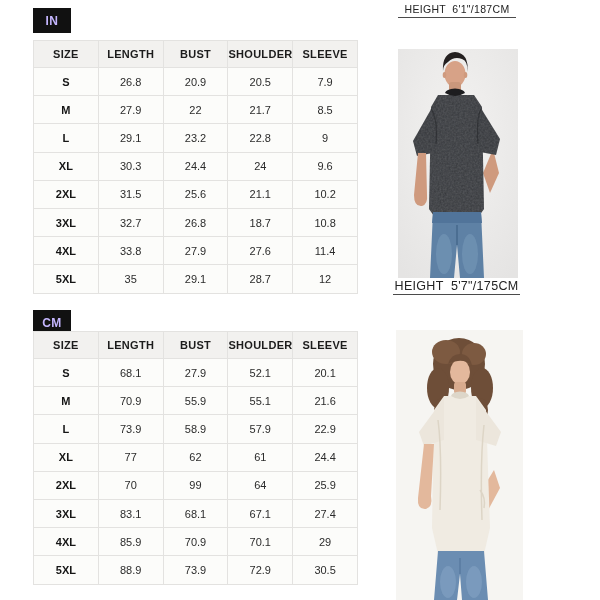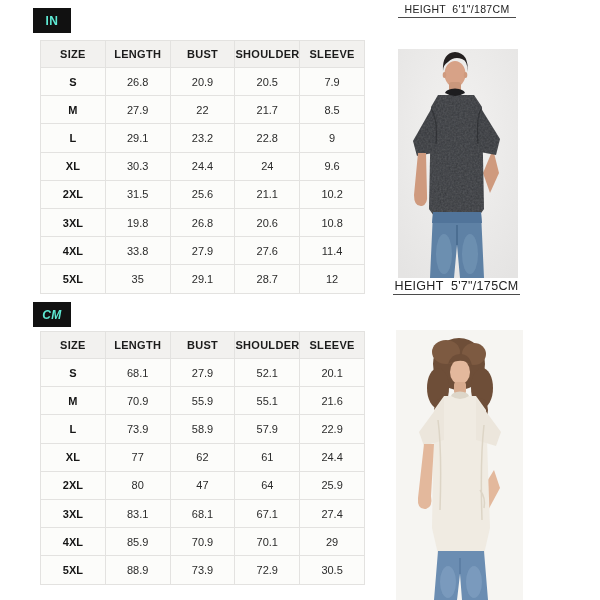--- a/index.html
+++ b/index.html
@@ -6,30 +6,30 @@
   body{
     width:600px;height:600px;position:relative;overflow:hidden;
     background:#ffffff;
     font-family:"Liberation Sans", sans-serif;
     -webkit-font-smoothing:antialiased;
   }
   .abs{position:absolute;}
 
   
   .unit-badge{
-    left:33px;width:38px;height:25px;background:#111111;color:#5eead4;
+    left:33px;width:38px;height:25px;background:#111111;color:#c4b5fd;
     display:flex;align-items:center;justify-content:center;
     font-size:12px;font-weight:bold;letter-spacing:.5px;
   }
   #badge-in{top:8px;}
-  #badge-cm{top:302px;font-style:italic;}
+  #badge-cm{top:310px;}
 
   
   table.size-table{
-    left:40px;width:325px;border-collapse:collapse;table-layout:fixed;
+    left:33px;width:325px;border-collapse:collapse;table-layout:fixed;
     font-size:11px;color:#2b2b2b;
   }
   #table-in{top:40px;}
   #table-cm{top:331px;}
   .size-table th,.size-table td{
     border:1px solid #e3e2e0;text-align:center;vertical-align:middle;
     padding:0;
   }
   .size-table th{
     background:#f2f1ef;height:26px;font-weight:bold;color:#1c1c1c;
@@ -99,23 +99,23 @@
       </tr>
       <tr>
         <td class="size-col">2XL</td>
         <td class="num-col">31.5</td>
         <td class="num-col">25.6</td>
         <td class="num-col">21.1</td>
         <td class="num-col">10.2</td>
       </tr>
       <tr>
         <td class="size-col">3XL</td>
-        <td class="num-col">19.8</td>
+        <td class="num-col">32.7</td>
         <td class="num-col">26.8</td>
-        <td class="num-col">20.6</td>
+        <td class="num-col">18.7</td>
         <td class="num-col">10.8</td>
       </tr>
       <tr>
         <td class="size-col">4XL</td>
         <td class="num-col">33.8</td>
         <td class="num-col">27.9</td>
         <td class="num-col">27.6</td>
         <td class="num-col">11.4</td>
       </tr>
       <tr>
@@ -163,22 +163,22 @@
       </tr>
       <tr>
         <td class="size-col">XL</td>
         <td class="num-col">77</td>
         <td class="num-col">62</td>
         <td class="num-col">61</td>
         <td class="num-col">24.4</td>
       </tr>
       <tr>
         <td class="size-col">2XL</td>
-        <td class="num-col">80</td>
-        <td class="num-col">47</td>
+        <td class="num-col">70</td>
+        <td class="num-col">99</td>
         <td class="num-col">64</td>
         <td class="num-col">25.9</td>
       </tr>
       <tr>
         <td class="size-col">3XL</td>
         <td class="num-col">83.1</td>
         <td class="num-col">68.1</td>
         <td class="num-col">67.1</td>
         <td class="num-col">27.4</td>
       </tr>

